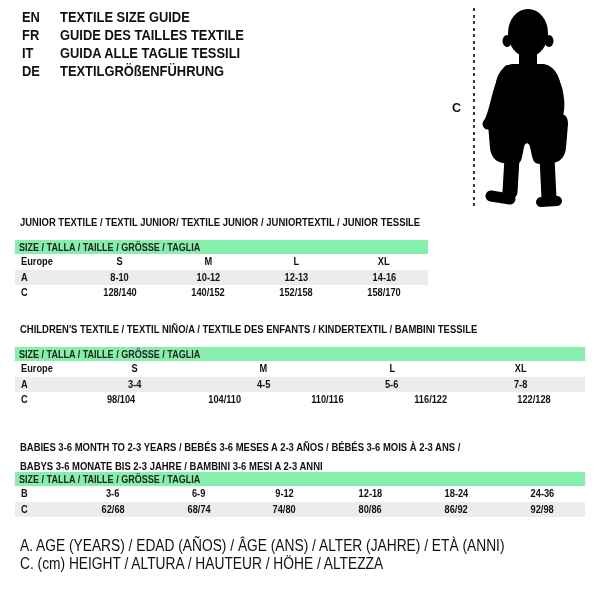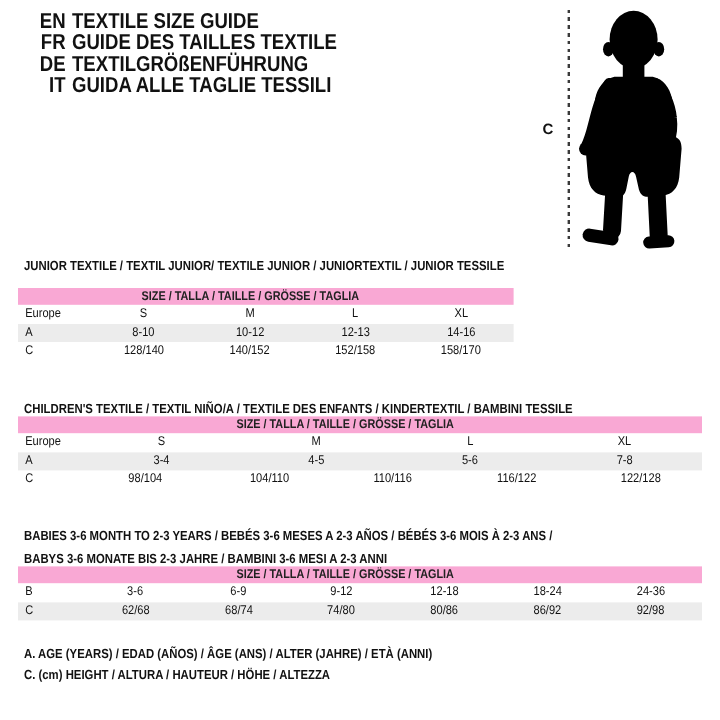--- a/index.html
+++ b/index.html
@@ -7,72 +7,72 @@
     width:600px;height:600px;position:relative;background:#ffffff;
     font-family:"Liberation Sans","DejaVu Sans",sans-serif;
     color:#111;overflow:hidden;
     -webkit-font-smoothing:antialiased;
   }
   .cond{display:inline-block;transform:scaleX(0.86);transform-origin:0 50%;white-space:nowrap;}
   .condC{display:inline-block;transform:scaleX(0.88);transform-origin:50% 50%;white-space:nowrap;}
 
   
   .lang-block{position:absolute;left:22px;top:8px;}
-  .lang-row{display:flex;height:18px;line-height:18px;font-size:18px;font-weight:700;text-align:right;}
+  .lang-row{display:flex;height:18px;line-height:18px;font-size:15px;font-weight:700;}
   .lang-code{width:38px;flex:0 0 38px;}
 
   
   .figure-area{position:absolute;left:440px;top:0;width:160px;height:215px;}
   .dash-line{
     position:absolute;left:33px;top:8px;width:2px;height:201px;
     background:repeating-linear-gradient(to bottom,#3a3a3a 0 3px,transparent 3px 6.5px);
   }
   .c-label{position:absolute;left:12px;top:101px;font-size:12.5px;font-weight:700;}
   .baby-svg{position:absolute;left:42px;top:8px;}
 
   
   .sec-title{position:absolute;left:20px;font-size:11px;font-weight:700;line-height:19px;}
   .size-table{position:absolute;left:15px;}
   .size-bar{
-    height:14px;line-height:14px;background:#f9a8d4;color:#222;
-    font-size:10.5px;font-weight:700;padding-left:4px;text-align:center;
+    height:14px;line-height:14px;background:#86efac;color:#222;
+    font-size:10.5px;font-weight:700;padding-left:4px;
   }
-  .t-row{display:flex;height:15.5px;line-height:15.5px;font-size:10.5px;font-weight:400;}
+  .t-row{display:flex;height:15.5px;line-height:15.5px;font-size:10.5px;font-weight:700;}
   .t-row.shaded{background:#ececec;}
   .t-row .c0{flex:0 0 49px;padding-left:6px;text-align:left;}
   .t-row .c{flex:1;text-align:center;}
   .t-row .c0 .condC{transform-origin:0 50%;}
   .tbl-junior{width:413px;top:240px;}
   .tbl-junior .c0{flex-basis:55px;}
   .tbl-children{width:570px;top:347px;}
   .tbl-babies{width:570px;top:472px;}
 
   
   .footnotes{position:absolute;left:20px;top:537px;}
-  .footnote{height:17.5px;line-height:17.5px;font-size:11px;font-weight:700;}
+  .footnote{height:17.5px;line-height:17.5px;font-size:16px;font-weight:400;}
 </style>
 </head>
 <body>
 
 <div class="lang-block">
   <div class="lang-row">
     <span class="lang-code cond">EN</span>
     <span class="cond">TEXTILE SIZE GUIDE</span>
   </div>
   <div class="lang-row">
     <span class="lang-code cond">FR</span>
     <span class="cond">GUIDE DES TAILLES TEXTILE</span>
   </div>
   <div class="lang-row">
+    <span class="lang-code cond">IT</span>
+    <span class="cond">GUIDA ALLE TAGLIE TESSILI</span>
+  </div>
+  <div class="lang-row">
     <span class="lang-code cond">DE</span>
     <span class="cond">TEXTILGRÖßENFÜHRUNG</span>
-  </div>
-  <div class="lang-row">
-    <span class="lang-code cond">IT</span>
-    <span class="cond">GUIDA ALLE TAGLIE TESSILI</span>
   </div>
 </div>
 
 <div class="figure-area">
   <div class="dash-line"></div>
   <span class="c-label">C</span>
   <svg class="baby-svg" width="92" height="202" viewBox="0 0 92 202" aria-hidden="true">
     <g fill="#000" stroke="none">
       <ellipse cx="46" cy="25" rx="20" ry="24"></ellipse>
       <ellipse cx="25" cy="33" rx="4.5" ry="6"></ellipse>
@@ -117,21 +117,21 @@
   </div>
   <div class="t-row">
     <span class="c0"><span class="condC">C</span></span>
     <span class="c"><span class="condC">128/140</span></span>
     <span class="c"><span class="condC">140/152</span></span>
     <span class="c"><span class="condC">152/158</span></span>
     <span class="c"><span class="condC">158/170</span></span>
   </div>
 </div>
 
-<div class="sec-title" style="top:332px;">
+<div class="sec-title" style="top:320px;">
   <span class="cond">CHILDREN'S TEXTILE / TEXTIL NIÑO/A / TEXTILE DES ENFANTS / KINDERTEXTIL / BAMBINI TESSILE</span>
 </div>
 <div class="size-table tbl-children">
   <div class="size-bar">
     <span class="cond">SIZE / TALLA / TAILLE / GRÖSSE / TAGLIA</span>
   </div>
   <div class="t-row">
     <span class="c0"><span class="condC">Europe</span></span>
     <span class="c"><span class="condC">S</span></span>
     <span class="c"><span class="condC">M</span></span>

